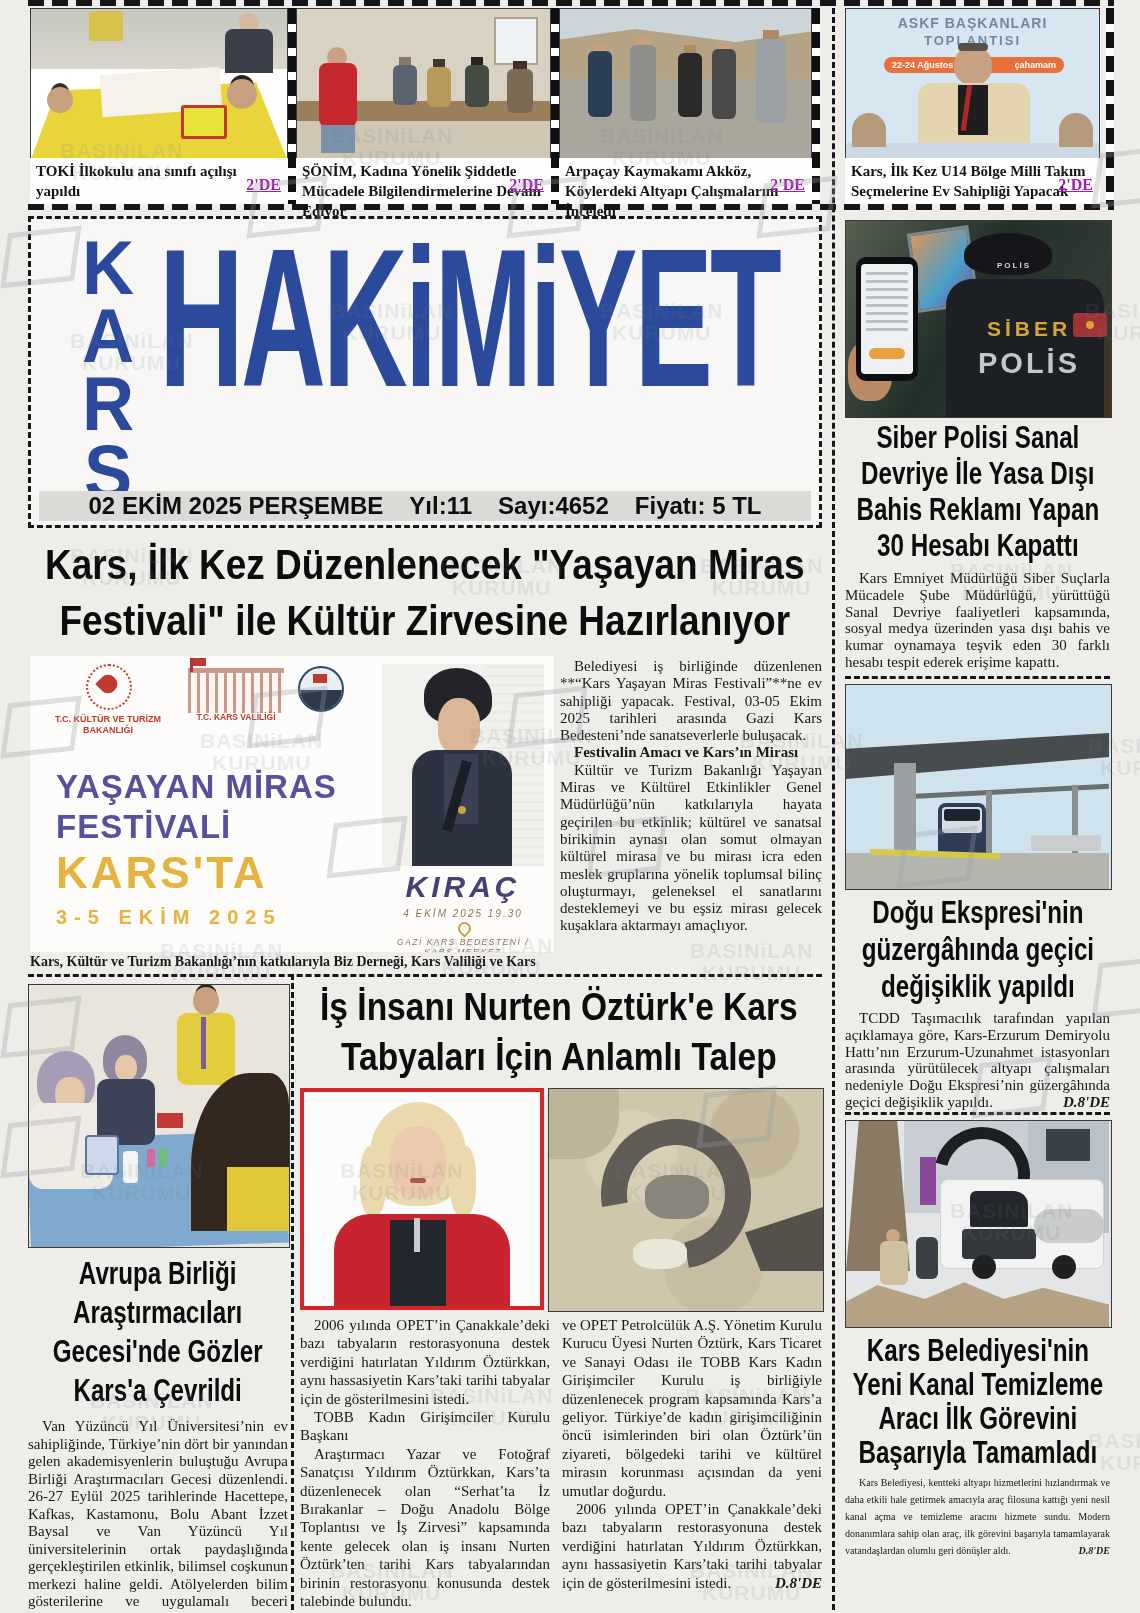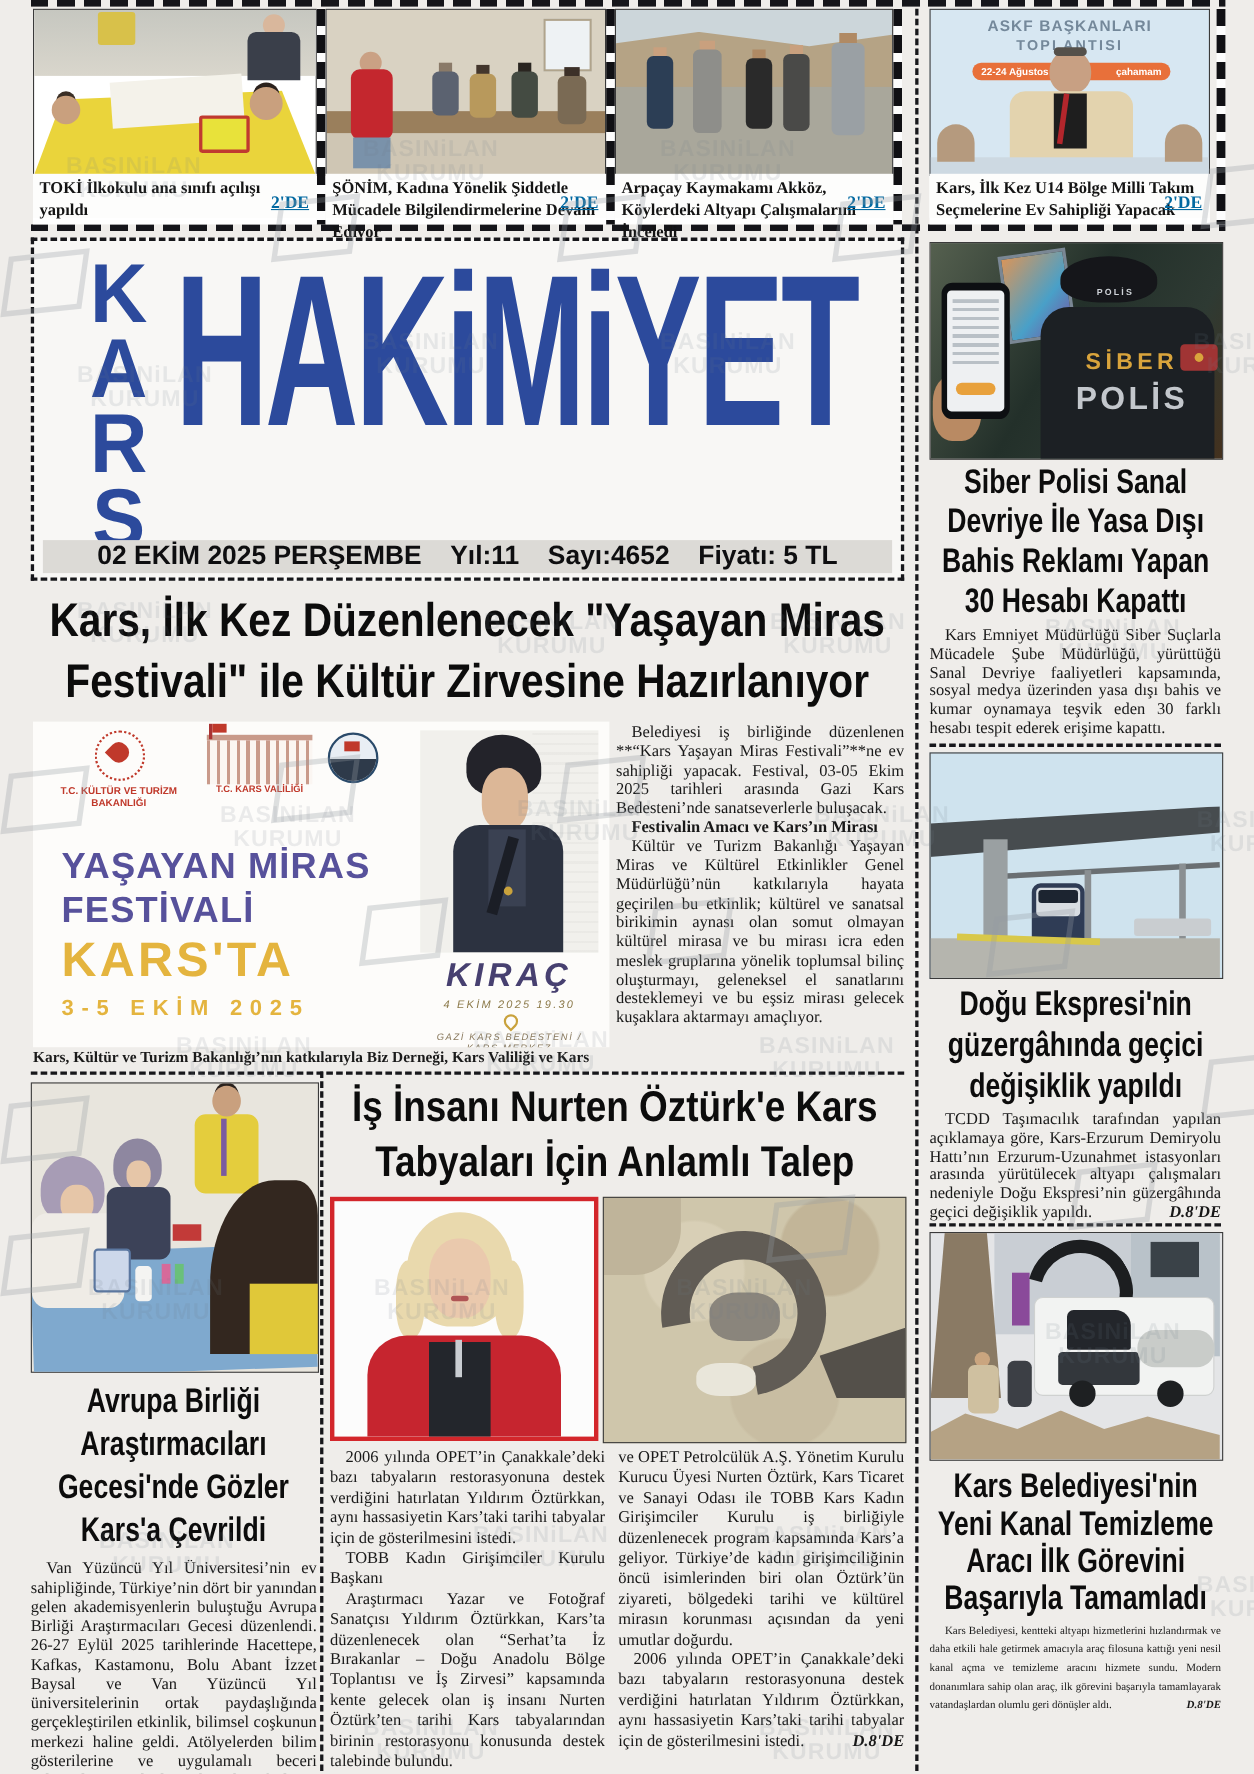--- a/index.html
+++ b/index.html
@@ -7,21 +7,21 @@
   .abs{position:absolute;}
   
   .wm{position:absolute;opacity:.13;color:#6e7b88;font-family:"Liberation Sans",sans-serif;font-weight:800;font-size:21px;line-height:22px;text-align:center;letter-spacing:1px;pointer-events:none;z-index:40;}
   .cube{position:absolute;width:64px;height:44px;border:5px solid rgba(150,156,162,.30);transform:rotate(-6deg) skewX(-14deg);z-index:40;pointer-events:none;}
   
   .sprocket{position:absolute;left:28px;width:1086px;height:6px;background:repeating-linear-gradient(90deg,#15151a 0 16px,#efedea 16px 24px);}
   .vbar{position:absolute;width:8px;background:repeating-linear-gradient(180deg,#101014 0 16px,#fdfdfd 16px 24px);}
   .teaser{position:absolute;top:8px;height:196px;background:#fff;}
   .tphoto{position:absolute;left:0;top:0;right:0;height:150px;border:1px solid #3a3a3a;overflow:hidden;}
   .tcap{position:absolute;left:0;right:0;top:150px;height:40px;background:#fdfdfc;font-size:15px;line-height:20px;font-weight:600;color:#141414;padding:3px 6px 0 6px;box-sizing:border-box;}
-  .tpage{position:absolute;right:7px;bottom:3px;font-size:16px;font-weight:bold;text-decoration:underline;color:#0369a1;}
+  .tpage{position:absolute;right:7px;bottom:3px;font-size:16px;font-weight:bold;text-decoration:underline;color:#a21caf;}
   
   .mast{position:absolute;left:28px;top:216px;width:794px;height:312px;border:3px dashed #17171b;background:#f8f7f5;box-sizing:border-box;}
   .kletter{position:absolute;left:22px;width:110px;text-align:center;font-family:"Liberation Sans",sans-serif;font-weight:800;font-size:76px;line-height:70px;color:#2c4a9c;transform:scaleX(.95);}
   .mtitle{position:absolute;left:128px;top:12px;width:166%;font-family:"Liberation Sans",sans-serif;font-weight:800;font-size:196px;line-height:176px;letter-spacing:-5px;color:#2c4a9c;transform:scaleX(.60);transform-origin:0 0;white-space:nowrap;}
   .msub{position:absolute;left:130px;top:198px;width:660px;text-align:center;font-family:"Liberation Sans",sans-serif;font-weight:800;font-size:43px;color:#fff;-webkit-text-stroke:2.5px #0d0d0d;text-shadow:2px 2px 0 #0d0d0d,-2px 2px 0 #0d0d0d,2px -2px 0 #0d0d0d,-2px -2px 0 #0d0d0d;letter-spacing:1px;}
   .mdate{position:absolute;left:8px;right:8px;top:272px;height:30px;background:#dcdad6;display:flex;align-items:center;justify-content:center;gap:26px;font-family:"Liberation Sans",sans-serif;font-weight:800;font-size:24px;color:#0e0e10;}
   
   .hl{font-family:"Liberation Sans",sans-serif;font-weight:800;color:#0c0c0c;text-align:center;}
   .cond{transform:scaleX(.86);transform-origin:50% 0;width:116.3%;margin-left:-8.15%;text-wrap:balance;}
   .cond78{transform:scaleX(.78);transform-origin:50% 0;width:128.2%;margin-left:-14.1%;text-wrap:balance;}

